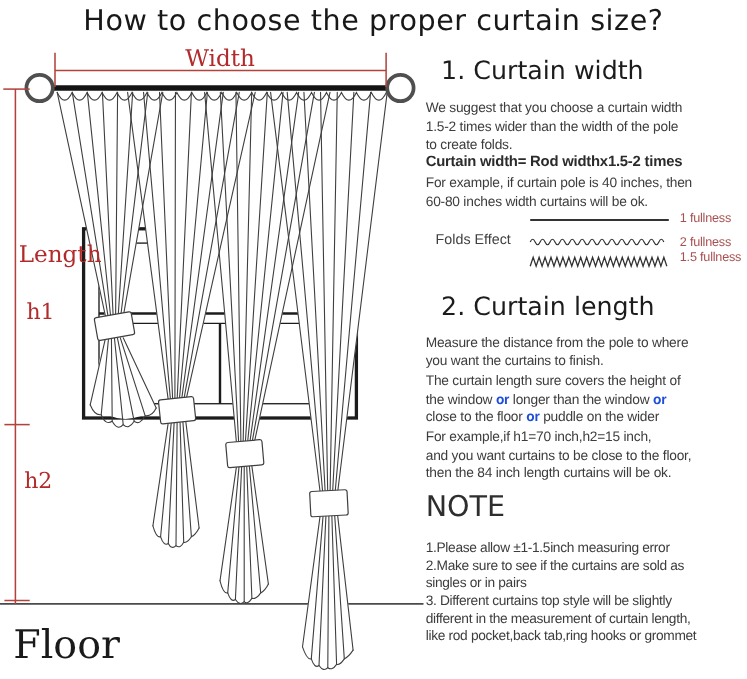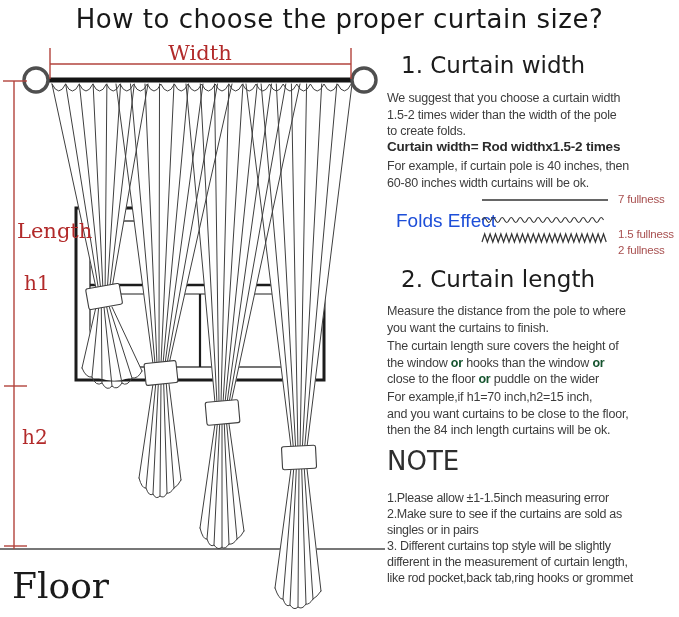--- a/index.html
+++ b/index.html
@@ -8,26 +8,26 @@
   .title{position:absolute;left:0;right:0;top:4px;text-align:center;
          font-size:26px;letter-spacing:.5px;color:#181818;
          font-family:"DejaVu Sans",sans-serif;}
   .diagram-svg{position:absolute;left:0;top:0;}
   .rightcol{position:absolute;left:387px;top:40px;width:296px;height:577px;}
   .rc{position:absolute;left:0;width:296px;}
   .sec-h{font-size:23px;color:#1c1c1c;font-family:"DejaVu Sans",sans-serif;padding-left:14px;}
   .body-p{font-size:12.5px;line-height:16.5px;color:#3d3d3d;letter-spacing:-0.2px;
           white-space:pre-line;}
   .formula{font-size:13.5px;font-weight:bold;color:#2b2b2b;letter-spacing:-0.2px;}
-  .bold-or{font-weight:bold;color:#14532d;}
+  .bold-or{font-weight:bold;color:#1d4ed8;}
   .note-h{font-size:26px;color:#2e2e2e;font-family:"DejaVu Sans",sans-serif;}
   .note-item{font-size:12.5px;line-height:16px;color:#3d3d3d;letter-spacing:-0.3px;
              white-space:pre-line;}
   .folds{position:absolute;left:0;top:152px;width:296px;height:60px;}
-  .folds-label{position:absolute;left:9px;top:18px;font-size:19px;color:#1d4ed8;}
+  .folds-label{position:absolute;left:9px;top:18px;font-size:13px;color:#404040;}
   .fold-line{position:absolute;left:92px;width:132px;height:16px;}
   .fold-name{position:absolute;left:231px;font-size:11.5px;color:#a85050;letter-spacing:-0.2px;}
   .serif-red{font-family:"DejaVu Serif",serif;fill:#b22a2a;}
   .serif-blk{font-family:"DejaVu Serif",serif;fill:#1a1a1a;}
 </style>
 </head>
 <body>
 
 <div class="page">
 
@@ -127,40 +127,40 @@
 
     <div class="rc body-p" style="top:118px">For example, if curtain pole is 40 inches, then
 60-80 inches width curtains will be ok.</div>
 
     <div class="folds">
       <div class="folds-label">Folds Effect</div>
 
       <svg class="fold-line" style="top:0" viewBox="0 0 132 16">
         <line x1="3" y1="8" x2="129" y2="8" stroke="#333" stroke-width="1.6"></line>
       </svg>
-      <div class="fold-name" style="top:1px">7 fullness</div>
+      <div class="fold-name" style="top:1px">1 fullness</div>
 
       <svg class="fold-line" style="top:19px" viewBox="0 0 132 16">
         <path d="M3 9 q2.25 -5 4.5 0 t4.5 0 t4.5 0 t4.5 0 t4.5 0 t4.5 0 t4.5 0 t4.5 0 t4.5 0 t4.5 0 t4.5 0 t4.5 0 t4.5 0 t4.5 0 t4.5 0 t4.5 0 t4.5 0 t4.5 0 t4.5 0 t4.5 0 t4.5 0 t4.5 0 t4.5 0 t4.5 0 t4.5 0 t4.5 0 t4.5 0" fill="none" stroke="#333" stroke-width="1.1"></path>
       </svg>
       <div class="fold-name" style="top:36px">1.5 fullness</div>
 
       <svg class="fold-line" style="top:38px" viewBox="0 0 132 16">
         <path d="M3 12 l2.7 -8 2.7 8 2.7 -8 2.7 8 2.7 -8 2.7 8 2.7 -8 2.7 8 2.7 -8 2.7 8 2.7 -8 2.7 8 2.7 -8 2.7 8 2.7 -8 2.7 8 2.7 -8 2.7 8 2.7 -8 2.7 8 2.7 -8 2.7 8 2.7 -8 2.7 8 2.7 -8 2.7 8 2.7 -8 2.7 8 2.7 -8 2.7 8 2.7 -8 2.7 8 2.7 -8 2.7 8 2.7 -8 2.7 8 2.7 -8 2.7 8 2.7 -8 2.7 8 2.7 -8 2.7 8 2.7 -8 2.7 8 2.7 -8 2.7 8" fill="none" stroke="#333" stroke-width="1.2"></path>
       </svg>
-      <div class="fold-name" style="top:52px">2 fullness</div>
+      <div class="fold-name" style="top:23px">2 fullness</div>
     </div>
 
     <div class="rc sec-h" style="top:226px">2. Curtain length</div>
 
     <div class="rc body-p" style="top:263px">Measure the distance from the pole to where
 you want the curtains to finish.</div>
 
     <div class="rc body-p" style="top:298px"><span>The curtain length sure covers the height of
-the window </span><span class="bold-or">or</span><span> hooks than the window </span><span class="bold-or">or</span><span>
+the window </span><span class="bold-or">or</span><span> longer than the window </span><span class="bold-or">or</span><span>
 close to the floor </span><span class="bold-or">or</span><span> puddle on the wider</span></div>
 
     <div class="rc body-p" style="top:349px">For example,if h1=70 inch,h2=15 inch,
 and you want curtains to be close to the floor,
 then the 84 inch length curtains will be ok.</div>
 
     <div class="rc note-h" style="top:406px">NOTE</div>
 
     <div class="rc" style="top:450px">
       <div class="note-item">1.Please allow ±1-1.5inch measuring error</div>

